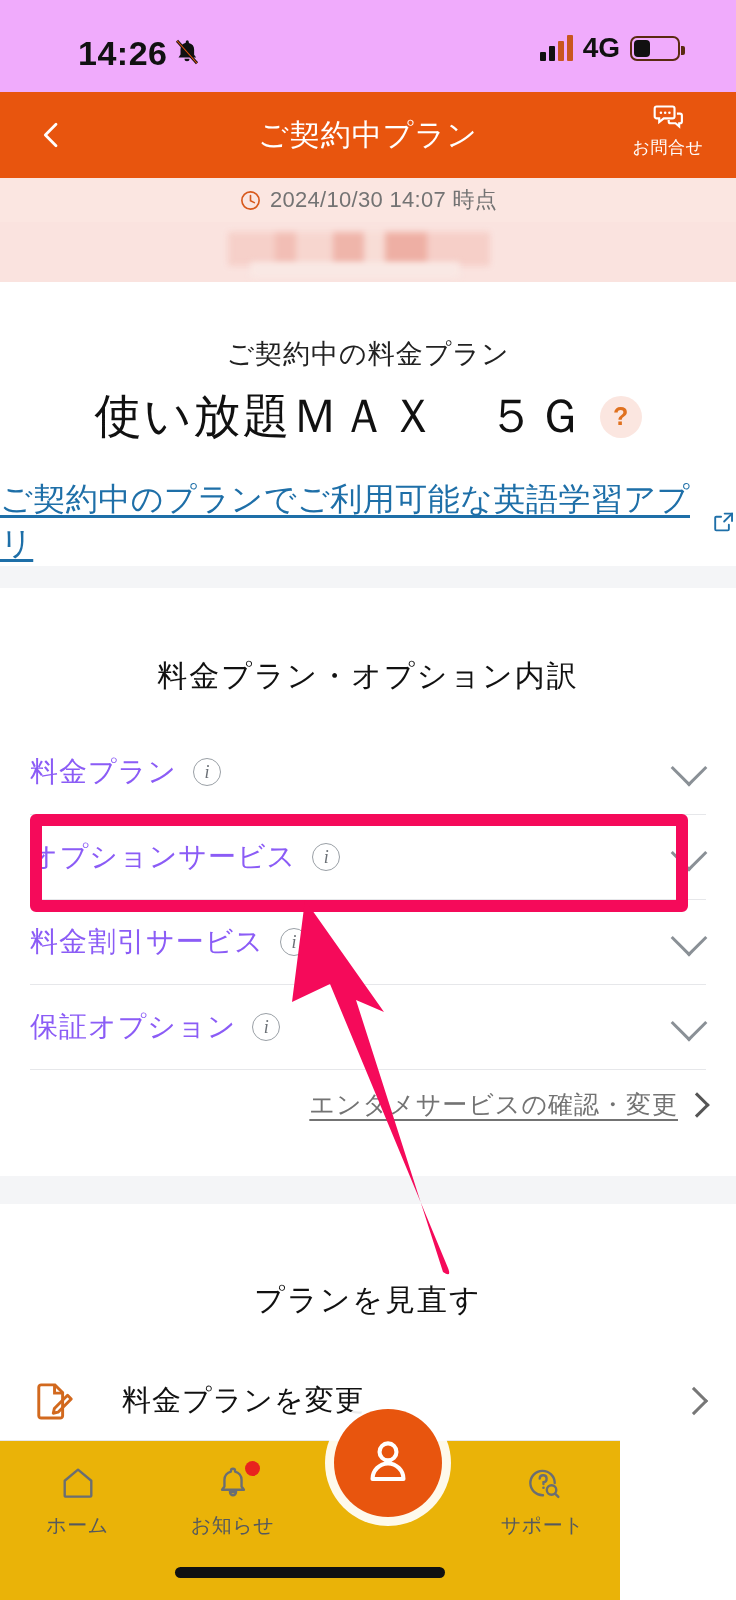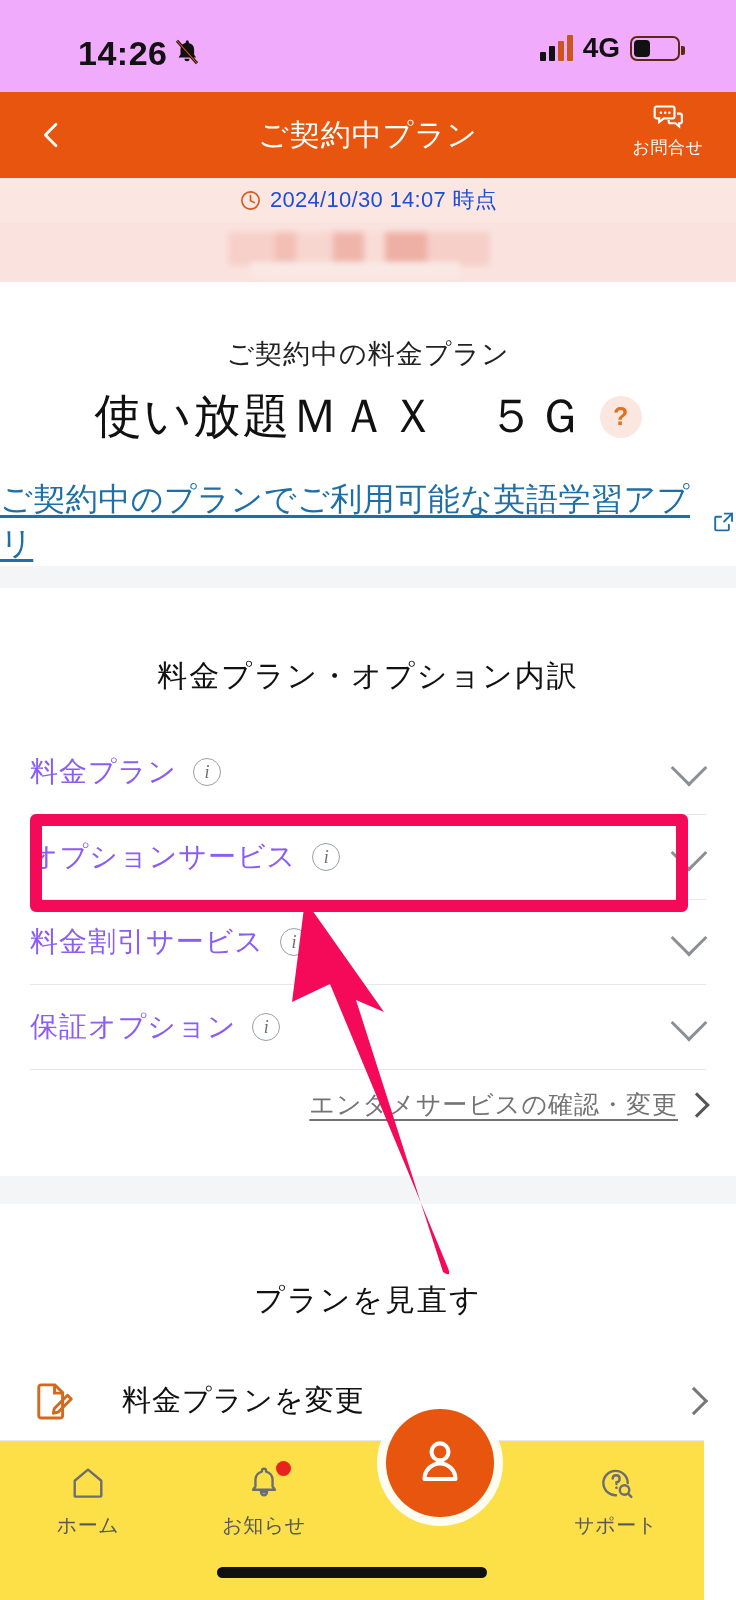--- a/index.html
+++ b/index.html
@@ -50,21 +50,21 @@
     position:absolute; right:20px; top:8px; width:96px;
     display:flex; flex-direction:column; align-items:center; gap:2px; cursor:pointer;
   }
   .nav-contact .lbl { color:#fff; font-size:17px; letter-spacing:0.5px; }
 
   
   .ts-banner {
     position:absolute; top:178px; left:0; width:736px; height:44px;
     background:#FBE6E1; display:flex; align-items:center; justify-content:center; gap:8px;
   }
-  .ts-banner .txt { color:#1d4ed8; font-size:22px; letter-spacing:0.3px; }
+  .ts-banner .txt { color:#737373; font-size:22px; letter-spacing:0.3px; }
   .redact-band {
     position:absolute; top:222px; left:0; width:736px; height:60px;
     background:#FAE3DF;
   }
   .redact {
     position:absolute; left:228px; top:232px; width:262px; height:34px;
     background:linear-gradient(90deg,#f6cfc8 0 18%,#f2bdb3 18% 26%,#f7d6cf 26% 40%,#efb3a8 40% 52%,#f8ddd6 52% 60%,#eeada1 60% 76%,#f6cec7 76% 100%);
     filter:blur(3px); border-radius:2px; opacity:0.95;
   }
   .redact2 {
@@ -153,22 +153,22 @@
 
   
   .highlight-box {
     position:absolute; left:30px; top:814px; width:658px; height:98px;
     border:12px solid #F50A5A; border-radius:6px; pointer-events:none;
   }
   .arrow-svg { position:absolute; left:0; top:0; width:736px; height:1600px; pointer-events:none; }
 
   
   .tabbar {
-    position:absolute; left:0; bottom:0; width:704px; height:160px;
-    background:#fde047; border-top:1px solid #E6E7EA;
+    position:absolute; left:0; bottom:0; width:620px; height:160px;
+    background:#eab308; border-top:1px solid #E6E7EA;
   }
   .tabs { display:flex; height:120px; }
   .tab {
     flex:1; display:flex; flex-direction:column; align-items:center; justify-content:center;
     gap:10px; position:relative; cursor:pointer;
   }
   .tab .lbl { font-size:20px; color:#55595E; letter-spacing:0.5px; }
   .dot { position:absolute; width:15px; height:15px; border-radius:50%; background:#E8231E; top:20px; left:calc(50% + 12px); }
   .fab {
     position:absolute; left:50%; transform:translateX(-50%); top:-32px;

